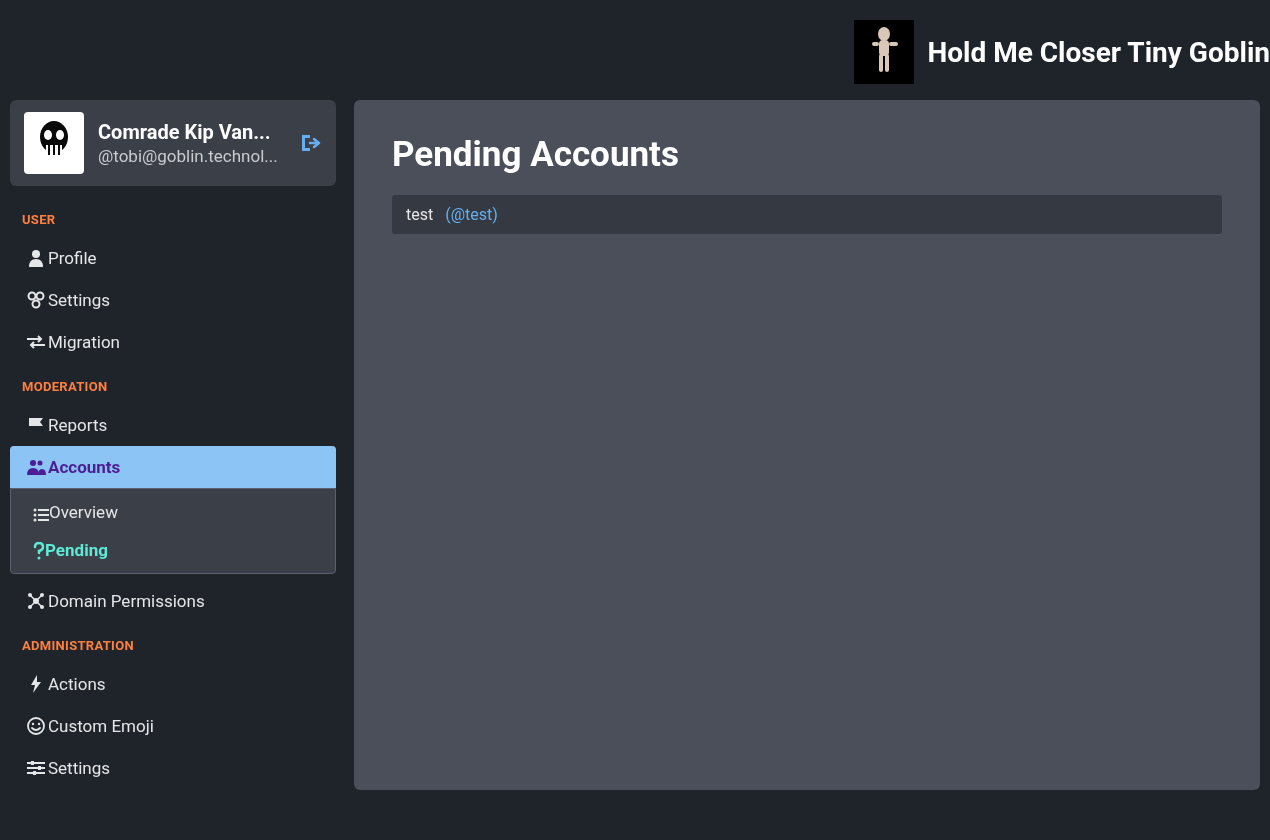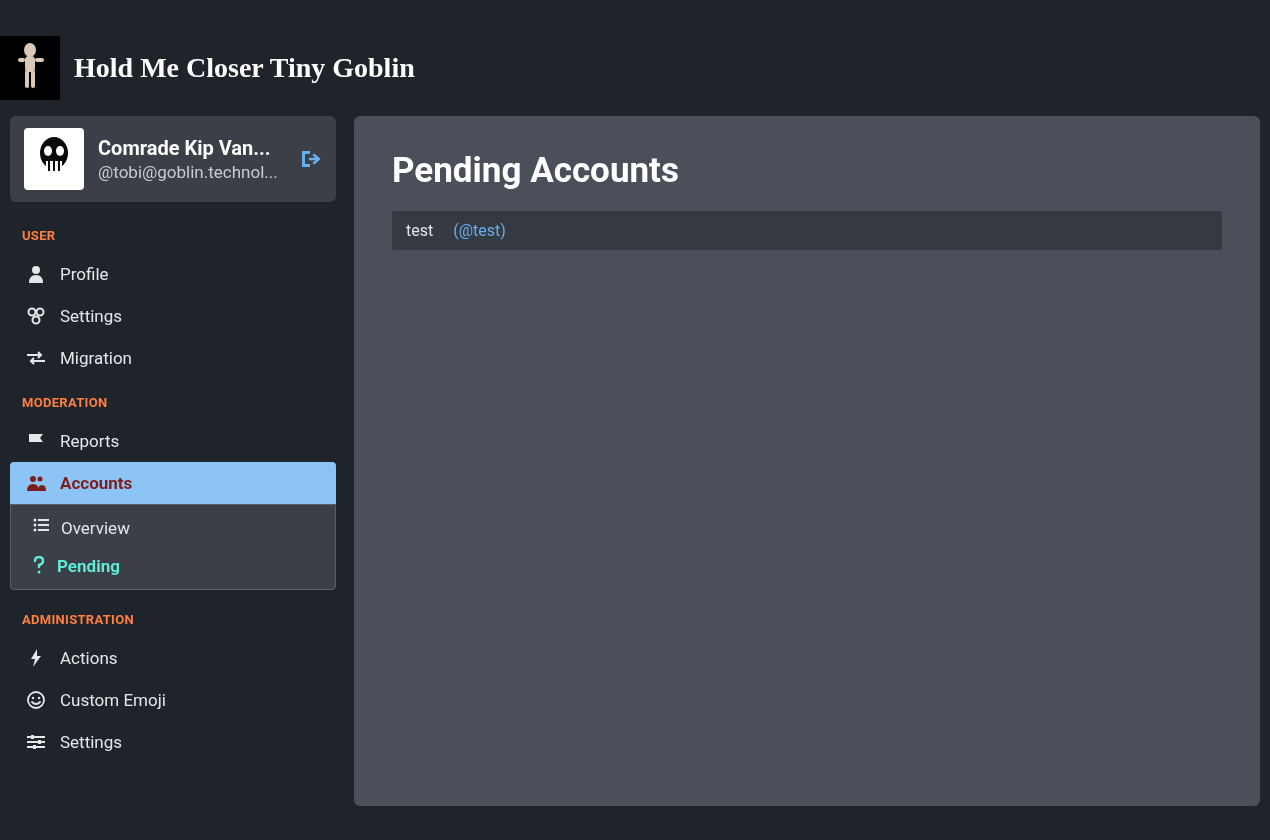--- a/index.html
+++ b/index.html
@@ -7,24 +7,23 @@
     background: #1f242b;
     color: #e5e6e8;
     font-family: -apple-system, BlinkMacSystemFont, "Segoe UI", Roboto, "Helvetica Neue", Arial, sans-serif;
     width: 1270px;
     height: 840px;
     overflow: hidden;
   }
   .header {
     display: flex;
     align-items: center;
-    justify-content: flex-start;
+    justify-content: flex-end;
     gap: 14px;
-    padding: 36px 0 16px 0;
-    font-family: Liberation Serif, serif;
+    padding: 20px 0 16px 0;
   }
   .header-logo {
     width: 60px;
     height: 64px;
     background: #000;
     display: flex;
     align-items: center;
     justify-content: center;
   }
   .header-logo svg { width: 30px; height: 52px; }
@@ -86,49 +85,49 @@
   .section-label {
     color: #ff7f3f;
     font-size: 13px;
     font-weight: 700;
     letter-spacing: 0.3px;
     padding: 8px 12px 10px 12px;
   }
   .nav-item {
     display: flex;
     align-items: center;
-    gap: 14px;
+    gap: 2px;
     padding: 11px 16px;
     font-size: 17px;
     cursor: pointer;
     border-radius: 4px;
     color: #e5e6e8;
   }
   .nav-item .icon {
     width: 20px;
     display: flex;
     justify-content: center;
   }
   .nav-item.active {
     background: #8cc5f5;
-    color: #7f1d1d;
+    color: #4c1d95;
     font-weight: 700;
     border-radius: 4px 4px 0 0;
   }
   .sub-group {
     background: #3a3f48;
     border: 1px solid #5a6070;
     border-radius: 0 0 4px 4px;
     padding: 4px 0;
     margin-bottom: 6px;
   }
   .sub-item {
     display: flex;
-    align-items: flex-start;
-    gap: 12px;
+    align-items: flex-end;
+    gap: 0;
     padding: 9px 22px;
     font-size: 17px;
     cursor: pointer;
     color: #e5e6e8;
   }
   .sub-item.selected {
     color: #5eead4;
     font-weight: 700;
   }
   .nav-spacer { height: 8px; }
@@ -144,21 +143,21 @@
     font-weight: 700;
     color: #fff;
     margin-bottom: 20px;
   }
   .pending-row {
     background: #353a42;
     border-radius: 3px;
     padding: 10px 14px;
     font-size: 16px;
     display: flex;
-    gap: 20px;
+    gap: 12px;
   }
   .pending-display { color: #e5e6e8; }
   .pending-handle { color: #66aef0; }
   svg { display: block; }
 </style>
 </head>
 <body>
 
 <div class="header">
   <div class="header-logo">
@@ -270,20 +269,36 @@
       <div class="sub-item selected">
         <span class="icon">
           <svg width="12" height="18" viewBox="0 0 12 18">
               <path d="M2 5 q0 -4 4 -4 q4 0 4 4 q0 3 -4 4 v2" fill="none" stroke="currentColor" stroke-width="2.5" stroke-linecap="round"></path>
               <circle cx="6" cy="16" r="1.5" fill="currentColor"></circle>
             </svg>
         </span>
         <span>Pending</span>
       </div>
     </div>
+    <div class="nav-item">
+      <span class="icon">
+        <svg width="18" height="18" viewBox="0 0 18 18">
+            <circle cx="9" cy="9" r="3" fill="currentColor"></circle>
+            <circle cx="3" cy="3" r="2" fill="currentColor"></circle>
+            <circle cx="15" cy="3" r="2" fill="currentColor"></circle>
+            <circle cx="3" cy="15" r="2" fill="currentColor"></circle>
+            <circle cx="15" cy="15" r="2" fill="currentColor"></circle>
+            <line x1="9" y1="9" x2="3" y2="3" stroke="currentColor" stroke-width="1.5"></line>
+            <line x1="9" y1="9" x2="15" y2="3" stroke="currentColor" stroke-width="1.5"></line>
+            <line x1="9" y1="9" x2="3" y2="15" stroke="currentColor" stroke-width="1.5"></line>
+            <line x1="9" y1="9" x2="15" y2="15" stroke="currentColor" stroke-width="1.5"></line>
+          </svg>
+      </span>
+      <span>Domain Permissions</span>
+    </div>
 
     <div class="nav-spacer"></div>
 
     <div class="section-label">ADMINISTRATION</div>
     <div class="nav-item">
       <span class="icon">
         <svg width="12" height="18" viewBox="0 0 12 18">
             <path d="M7 0 L1 10 h4 l-2 8 l8 -11 h-4 z" fill="currentColor"></path>
           </svg>
       </span>

